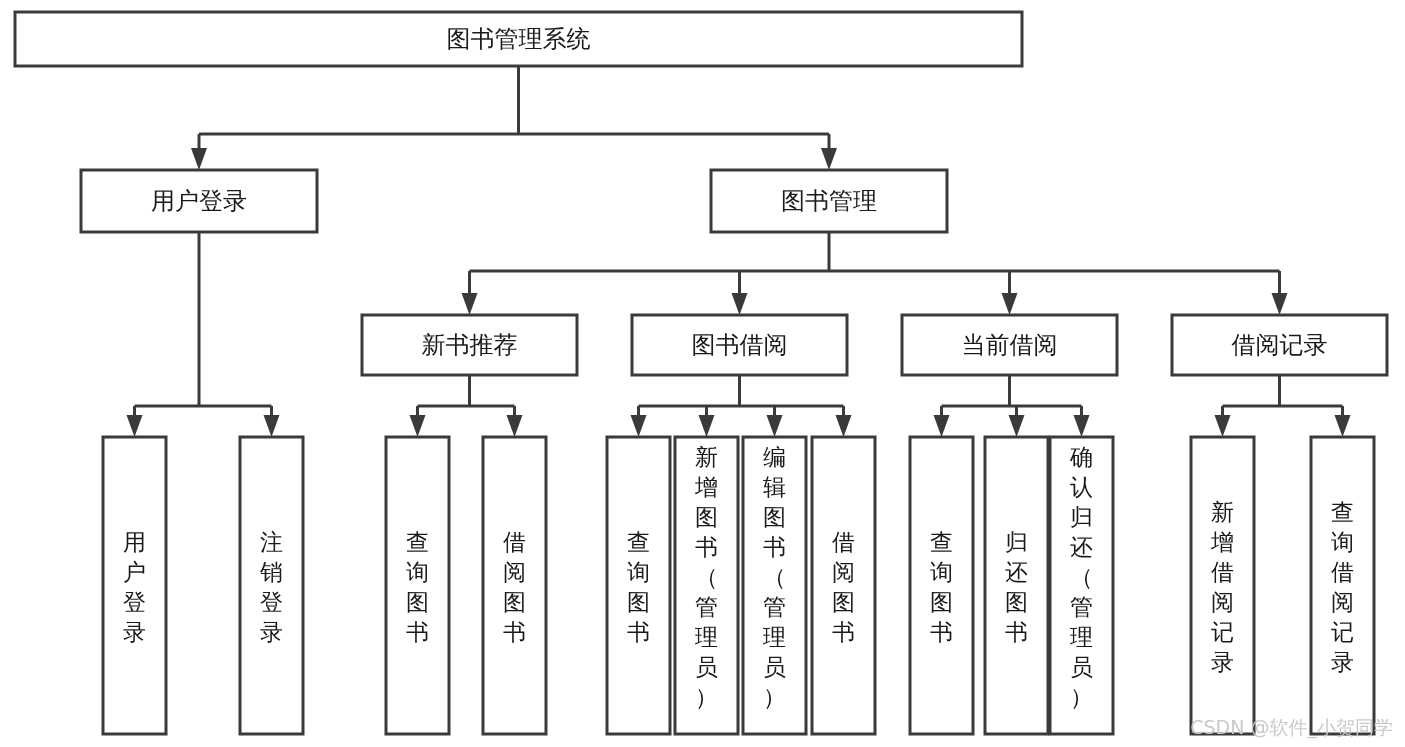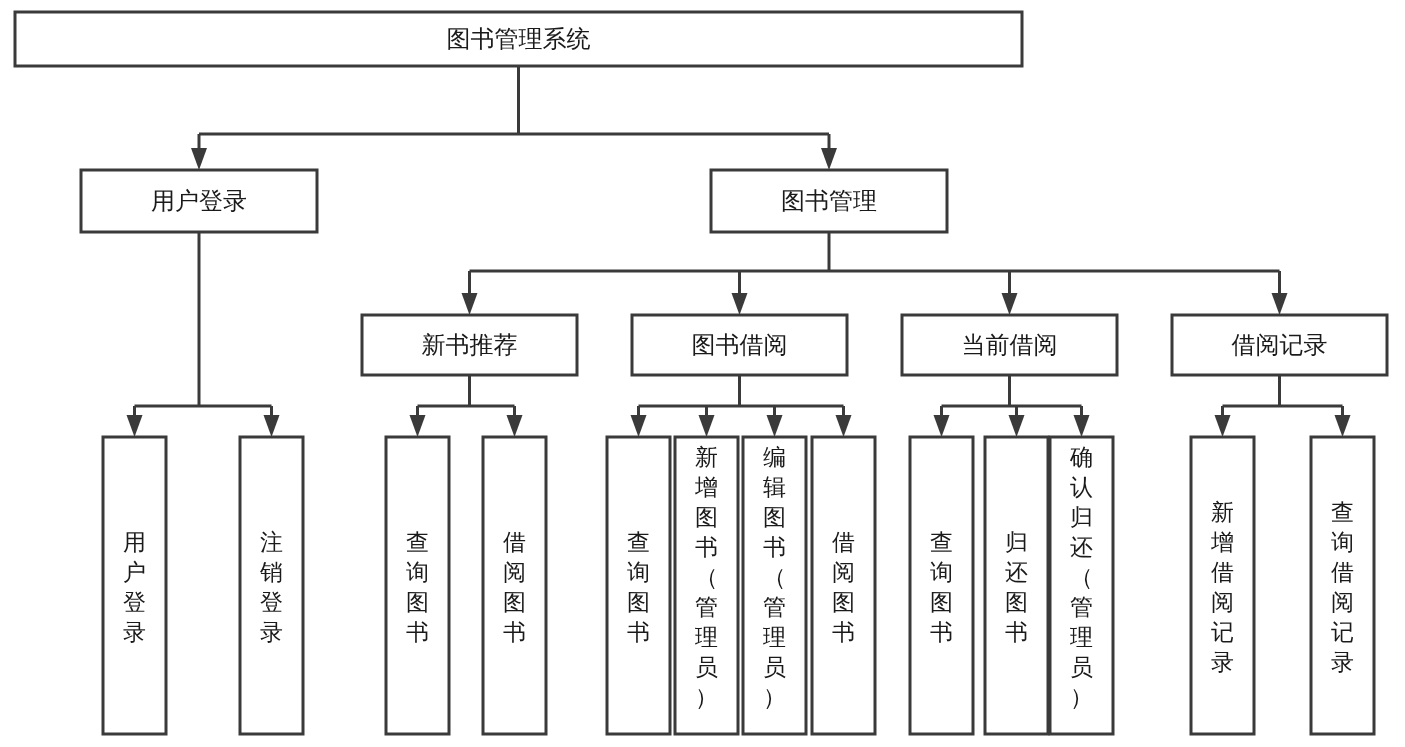--- a/index.html
+++ b/index.html
@@ -197,13 +197,14 @@
         <g>
           <rect x="1191" y="437" width="63" height="297" class="node-box"></rect>
           <text x="1222.5" y="519.5" class="leaf-label"><tspan x="1222.5" dy="0">新</tspan><tspan x="1222.5" dy="30">增</tspan><tspan x="1222.5" dy="30">借</tspan><tspan x="1222.5" dy="30">阅</tspan><tspan x="1222.5" dy="30">记</tspan><tspan x="1222.5" dy="30">录</tspan></text>
         </g>
         <g>
           <rect x="1311" y="437" width="63" height="297" class="node-box"></rect>
           <text x="1342.5" y="519.5" class="leaf-label"><tspan x="1342.5" dy="0">查</tspan><tspan x="1342.5" dy="30">询</tspan><tspan x="1342.5" dy="30">借</tspan><tspan x="1342.5" dy="30">阅</tspan><tspan x="1342.5" dy="30">记</tspan><tspan x="1342.5" dy="30">录</tspan></text>
         </g>
       </g>
   </svg>
+  <div class="watermark">CSDN @软件_小贺同学</div>
 </div>
 
 </body></html>

